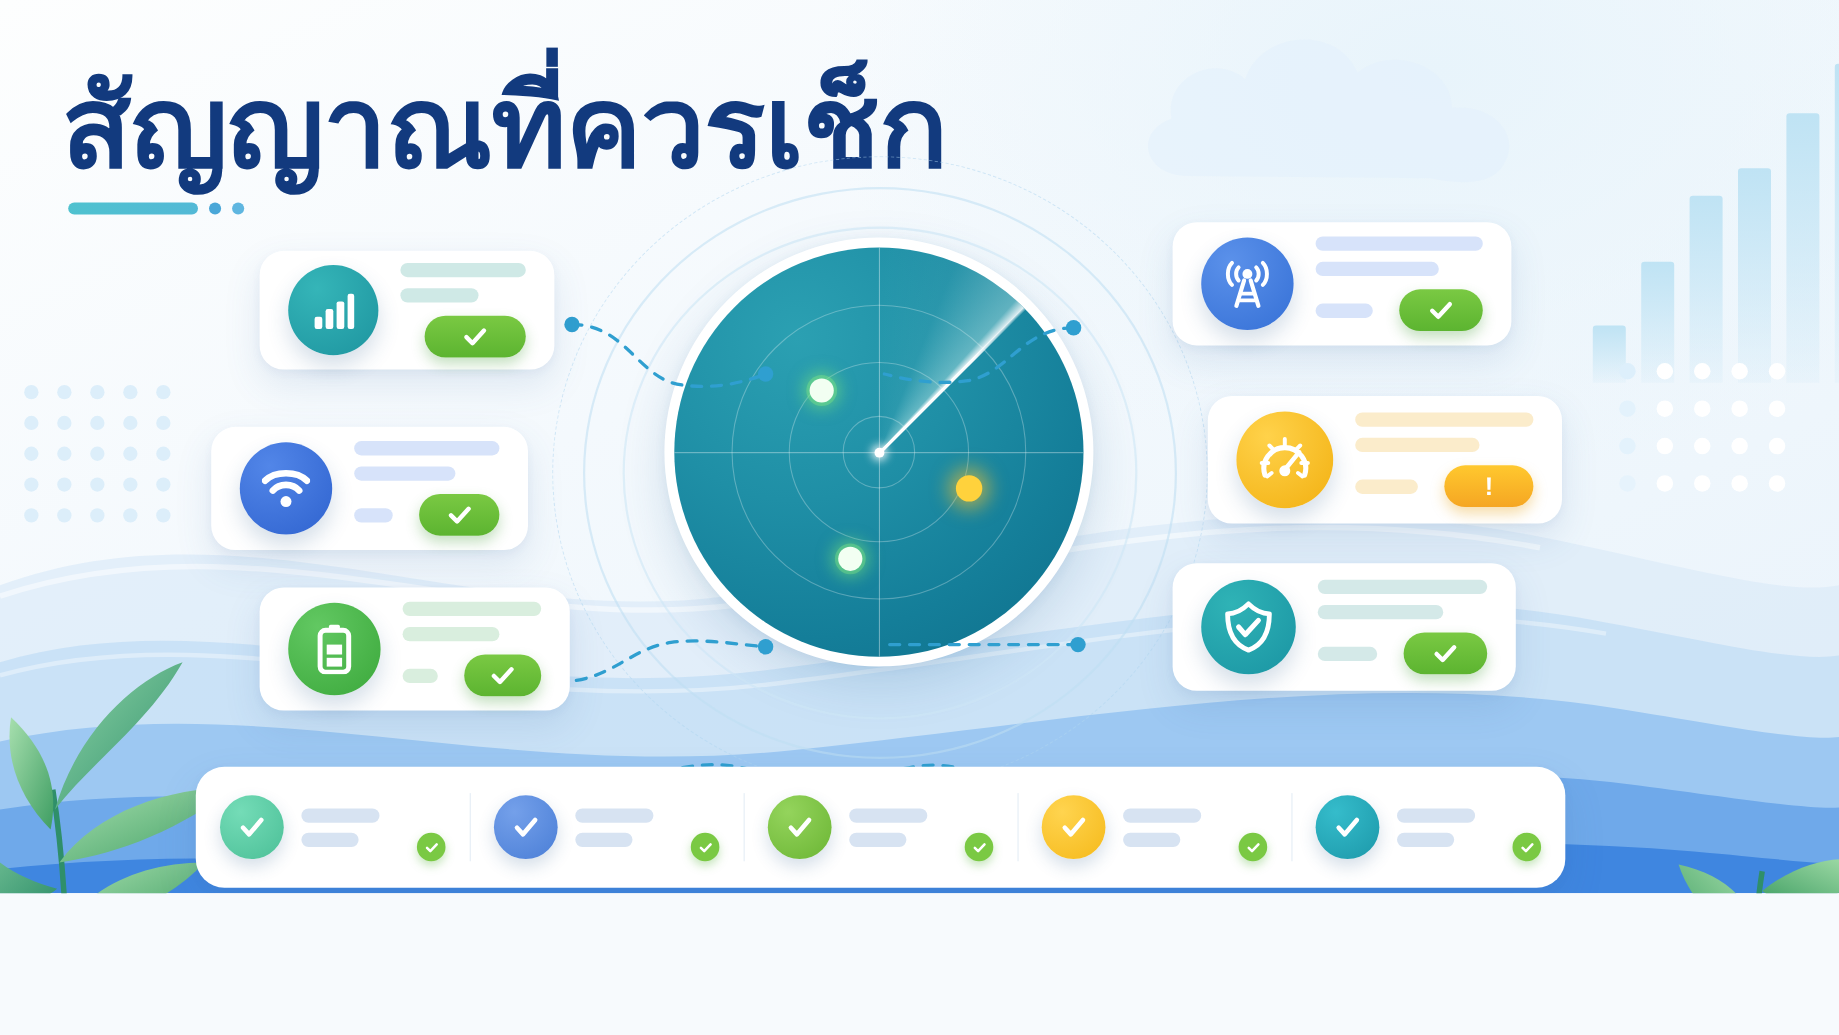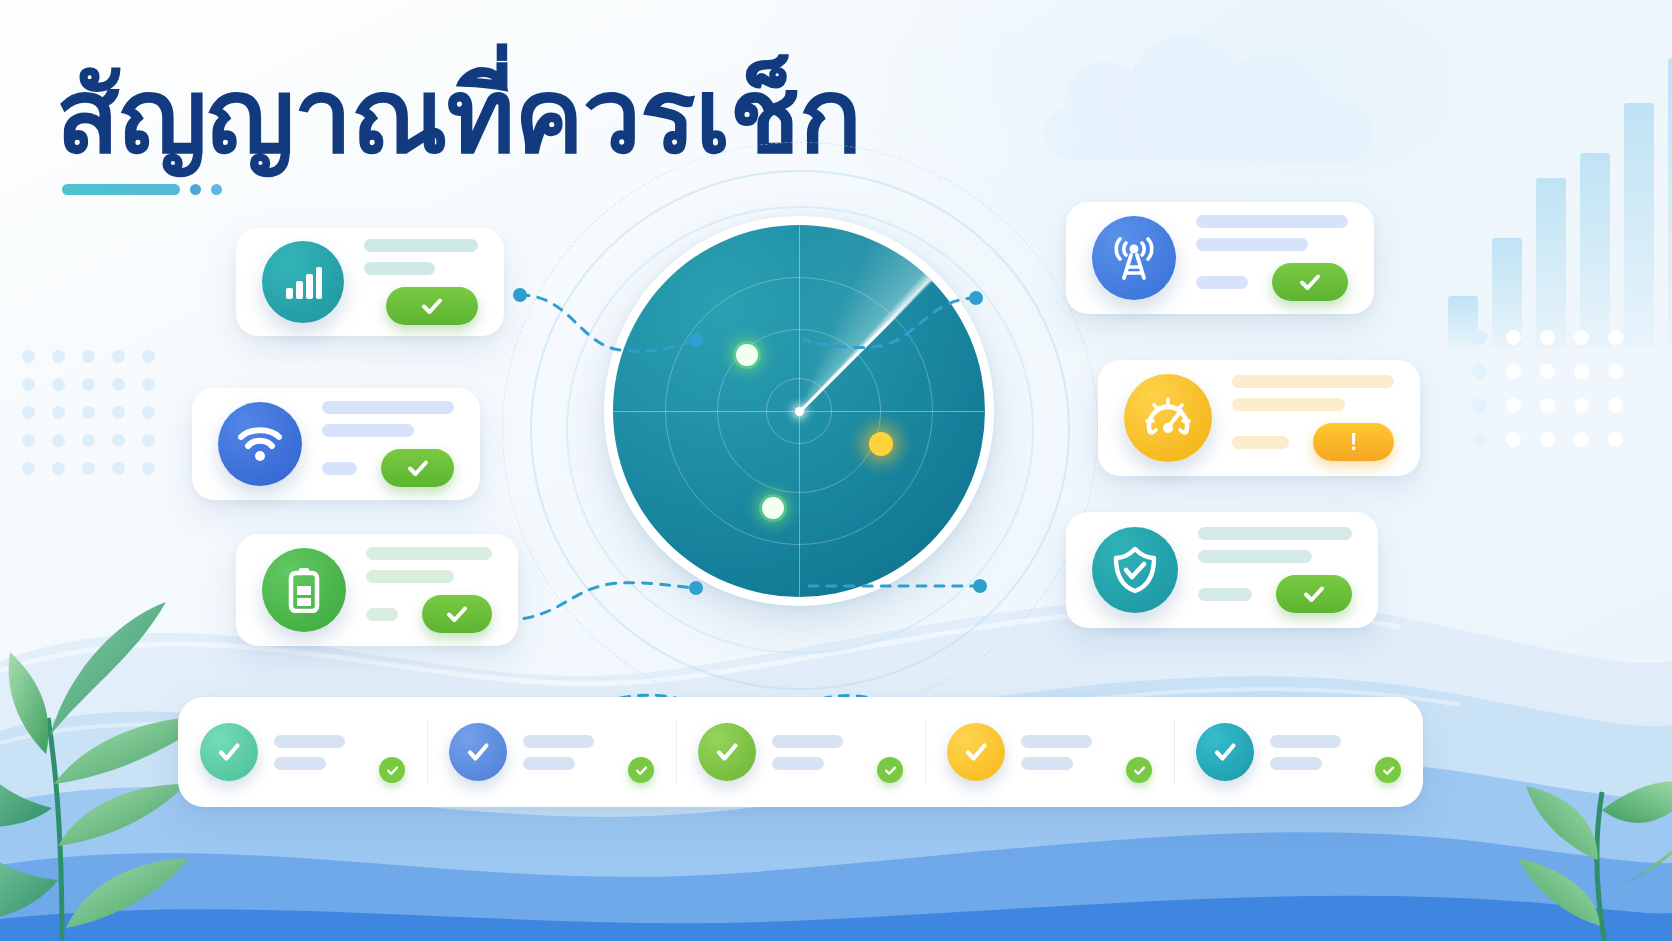--- a/index.html
+++ b/index.html
@@ -5,21 +5,21 @@
   * { margin:0; padding:0; box-sizing:border-box; }
   html,body { width:1672px; height:941px; }
   body {
     font-family:"Liberation Sans", sans-serif;
     background:#f7fafd;
     overflow:hidden;
     position:relative;
   }
   #stage {
     position:absolute; inset:0;
-    width:1672px; height:941px;
+    width:1672px; height:812px;
     overflow:hidden;
     background:
       radial-gradient(ellipse 900px 600px at 78% 8%, #e8f4fb 0%, rgba(232,244,251,0) 62%),
       linear-gradient(155deg, #fdfefe 0%, #f4f9fd 40%, #eef6fc 72%, #e9f2fb 100%);
     text-align: center;
   }
 
   
   .bg-wave { position:absolute; left:0; bottom:0; width:1672px; height:420px; }
   .bg-cloud { position:absolute; }

